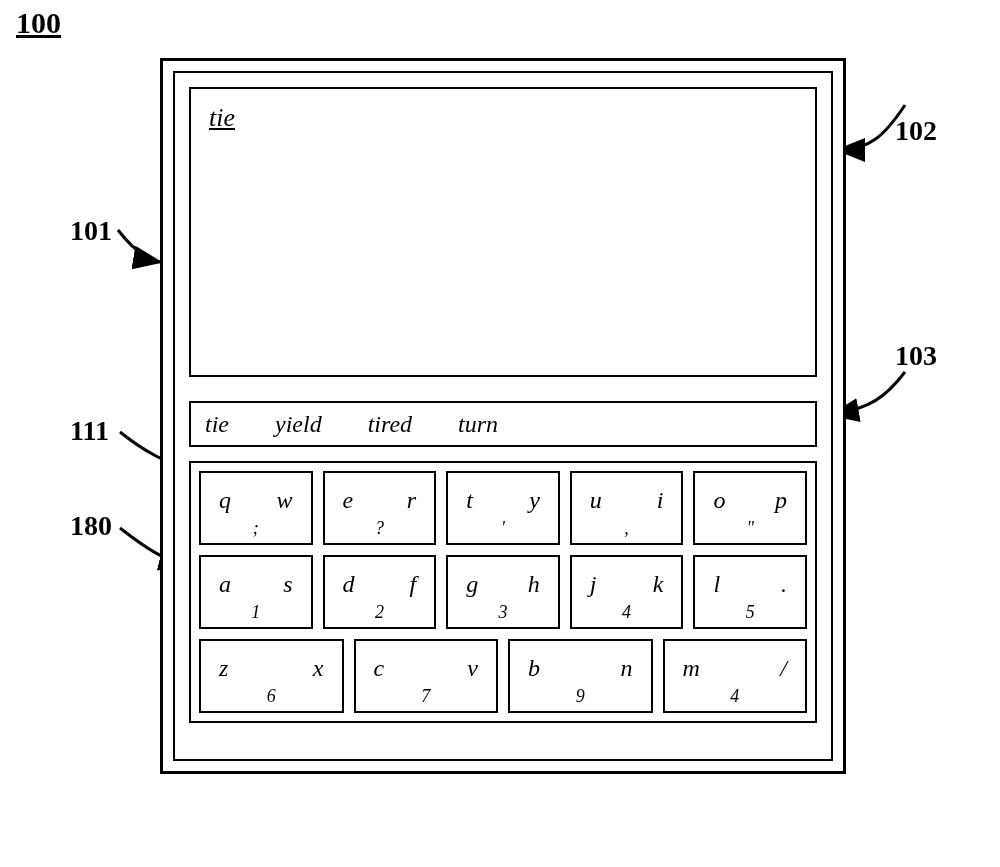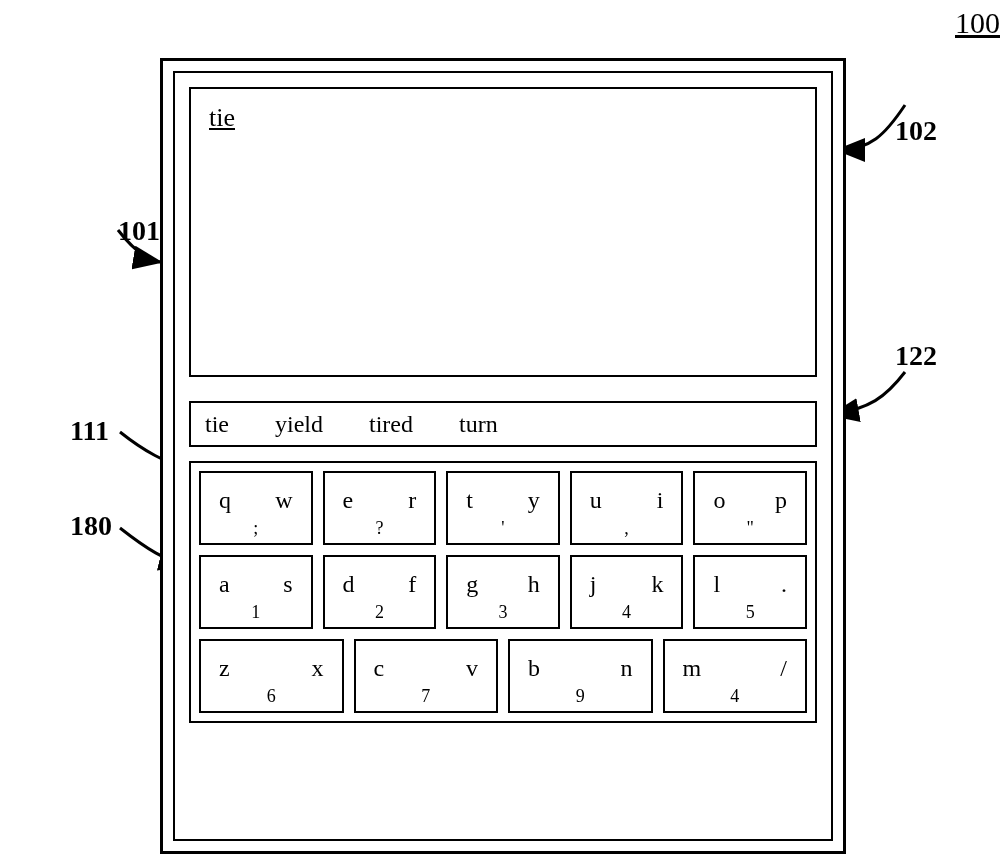--- a/index.html
+++ b/index.html
@@ -9,32 +9,33 @@
     background: #ffffff;
     font-family: "Times New Roman", Times, serif;
     color: #000;
   }
   .canvas {
     position: relative;
     width: 1000px; height: 867px;
   }
   .figure-label {
     position: absolute;
-    left: 0; right: 0; top: 6px;
-    text-align: right;
+    left: 16px; right: 0; top: 6px;
+    text-align: left;
     font-size: 30px;
-    font-weight: normal;
+    font-weight: bold;
     text-decoration: underline;
   }
   .device-outer {
     position: absolute;
     left: 160px; top: 58px;
-    width: 686px; height: 796px;
+    width: 686px; height: 716px;
     border: 3px solid #000;
     background: #fff;
+    font-style: italic;
   }
   .device-inner {
     position: absolute;
     left: 10px; top: 10px; right: 10px; bottom: 10px;
     border: 2px solid #000;
   }
   .text-area {
     position: absolute;
     left: 14px; top: 14px; right: 14px;
     height: 290px;
@@ -116,22 +117,22 @@
   }
 </style>
 </head>
 <body>
 
 <div class="canvas">
 
   <div class="figure-label">100</div>
 
   <div class="callout" style="left:895px; top:70px;margin-top:45px;">102</div>
-  <div class="callout" style="left:70px;  top:215px;margin-left:48px;">101</div>
-  <div class="callout" style="left:895px; top:340px;">122</div>
+  <div class="callout" style="left:70px;  top:215px;">101</div>
+  <div class="callout" style="left:895px; top:340px;">103</div>
   <div class="callout" style="left:70px;  top:415px;">111</div>
   <div class="callout" style="left:70px;  top:510px;">180</div>
 
   <svg class="arrows" viewBox="0 0 1000 867">
     <defs>
       <marker id="arrowhead" markerWidth="10" markerHeight="8" refX="9" refY="4" orient="auto" markerUnits="strokeWidth">
         <path d="M0,0 L10,4 L0,8 Z" fill="#000"></path>
       </marker>
     </defs>
 

